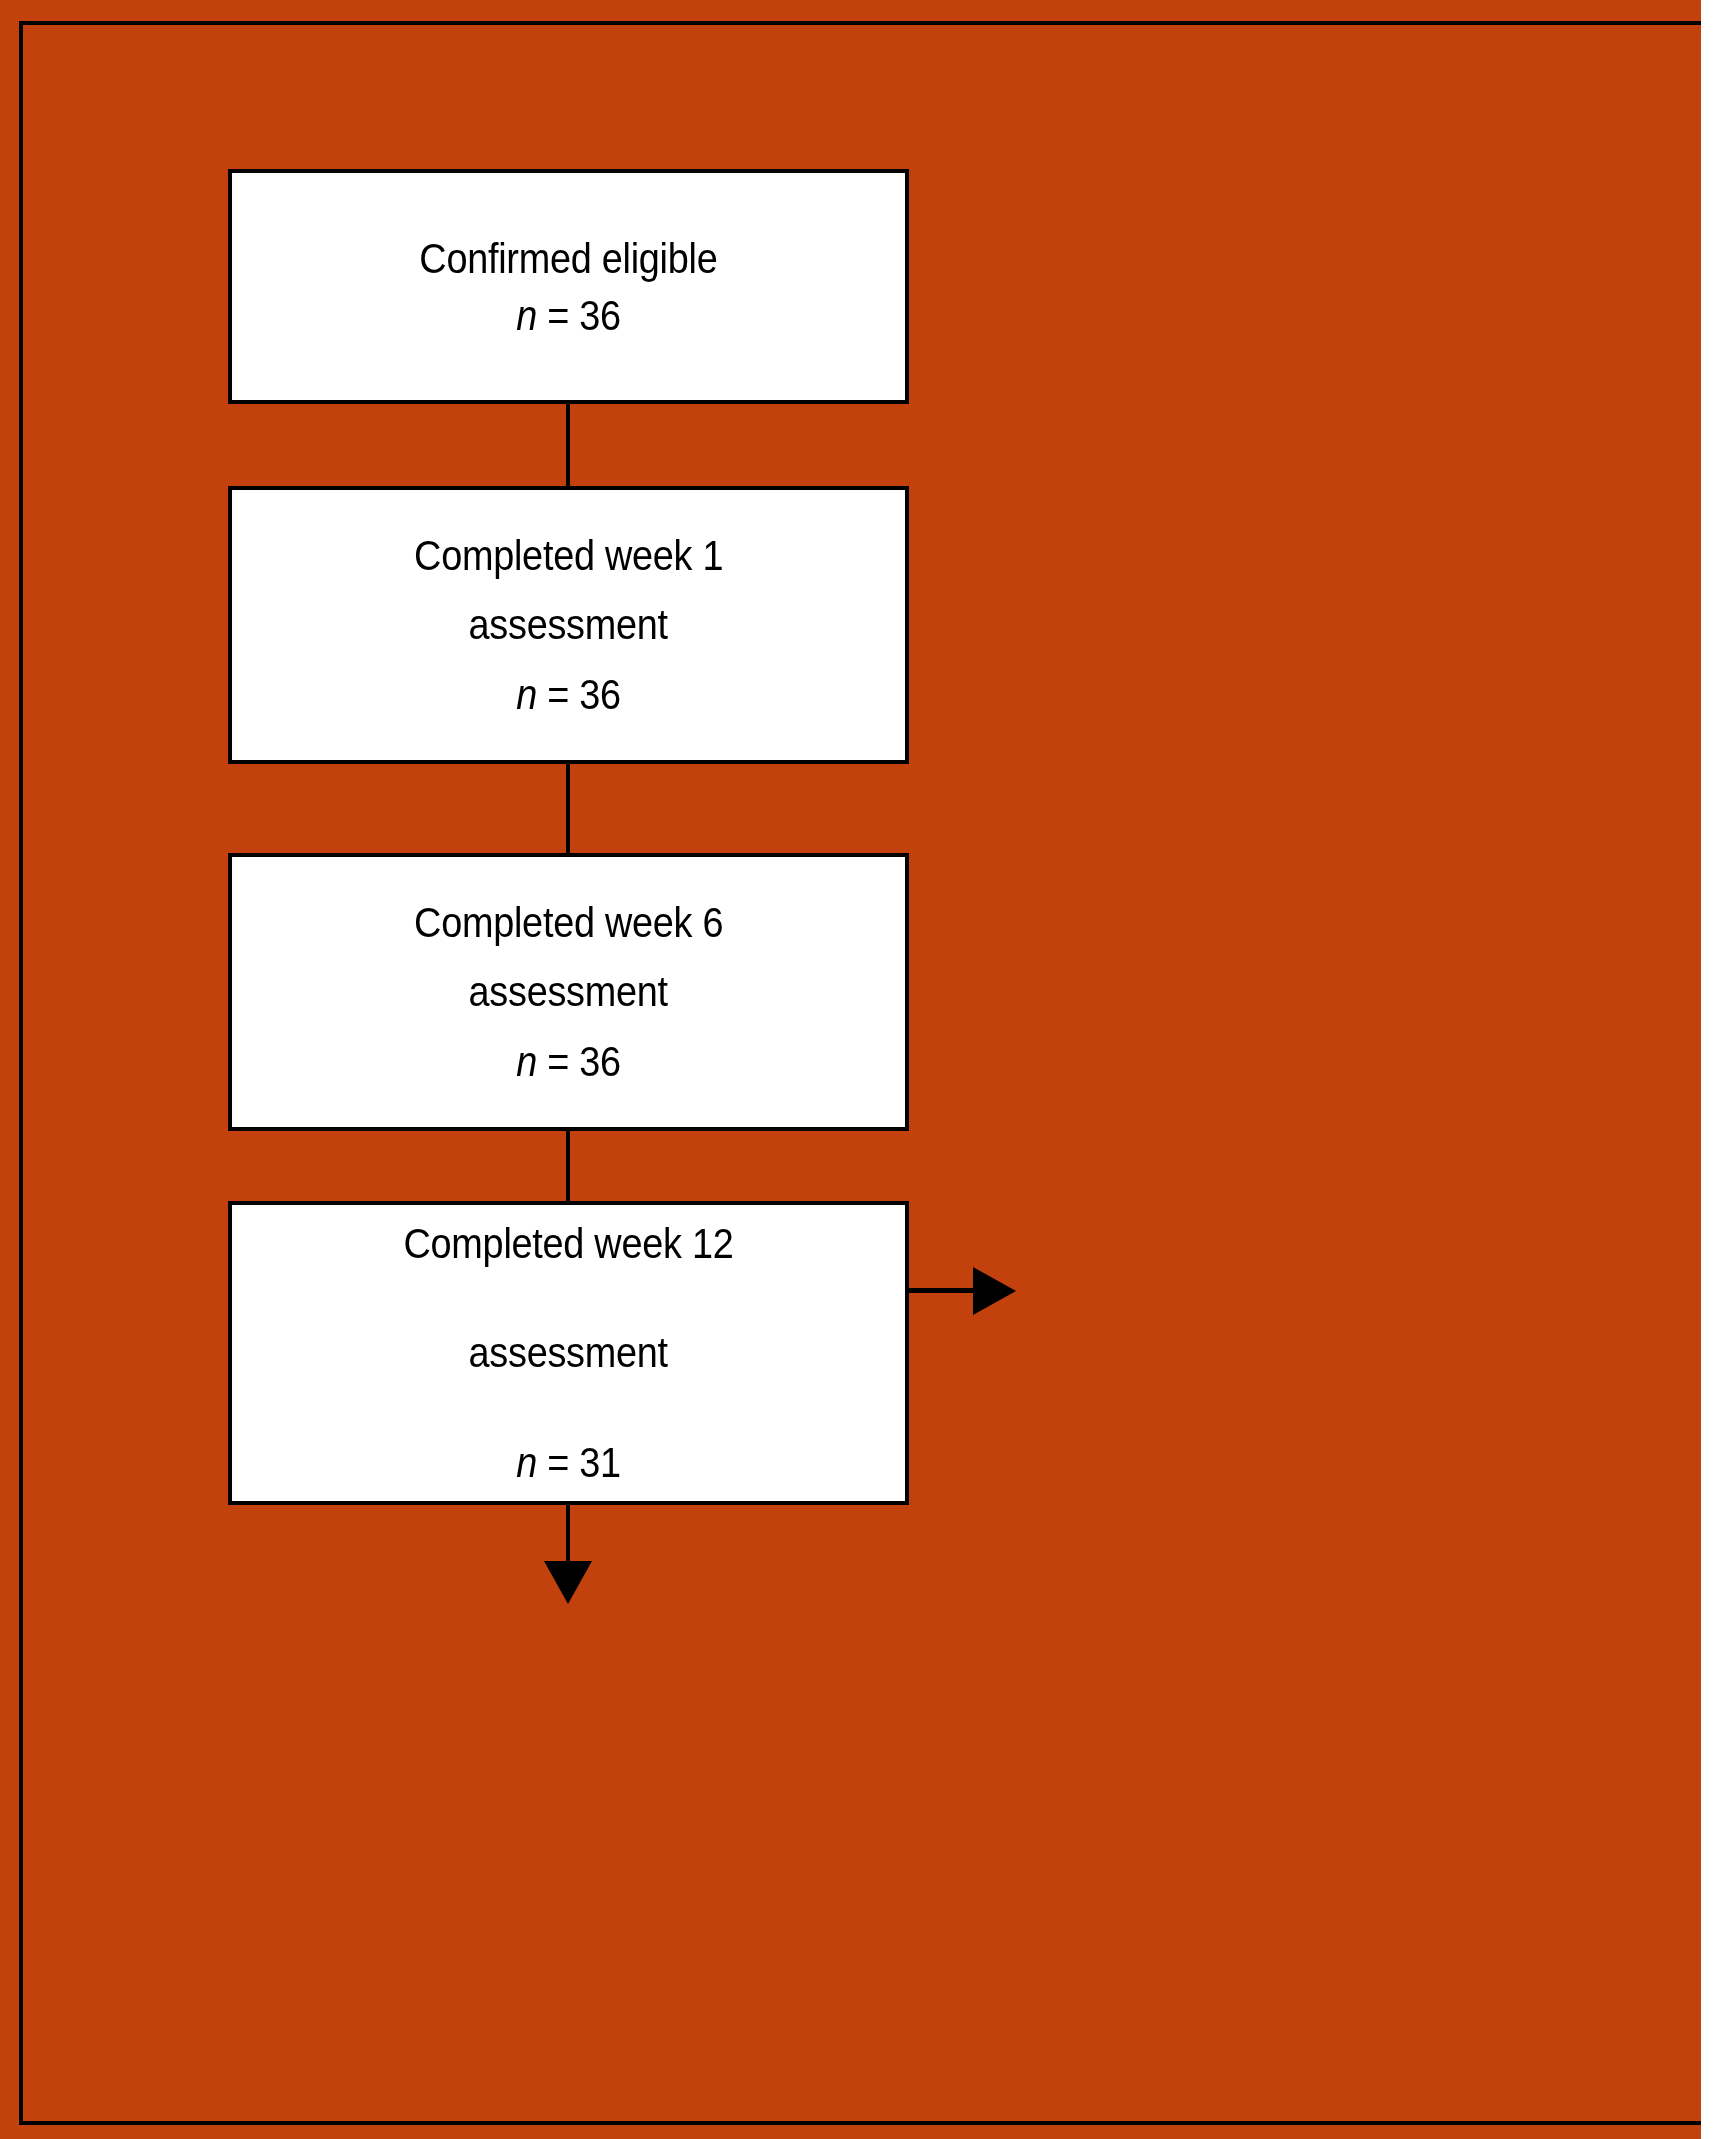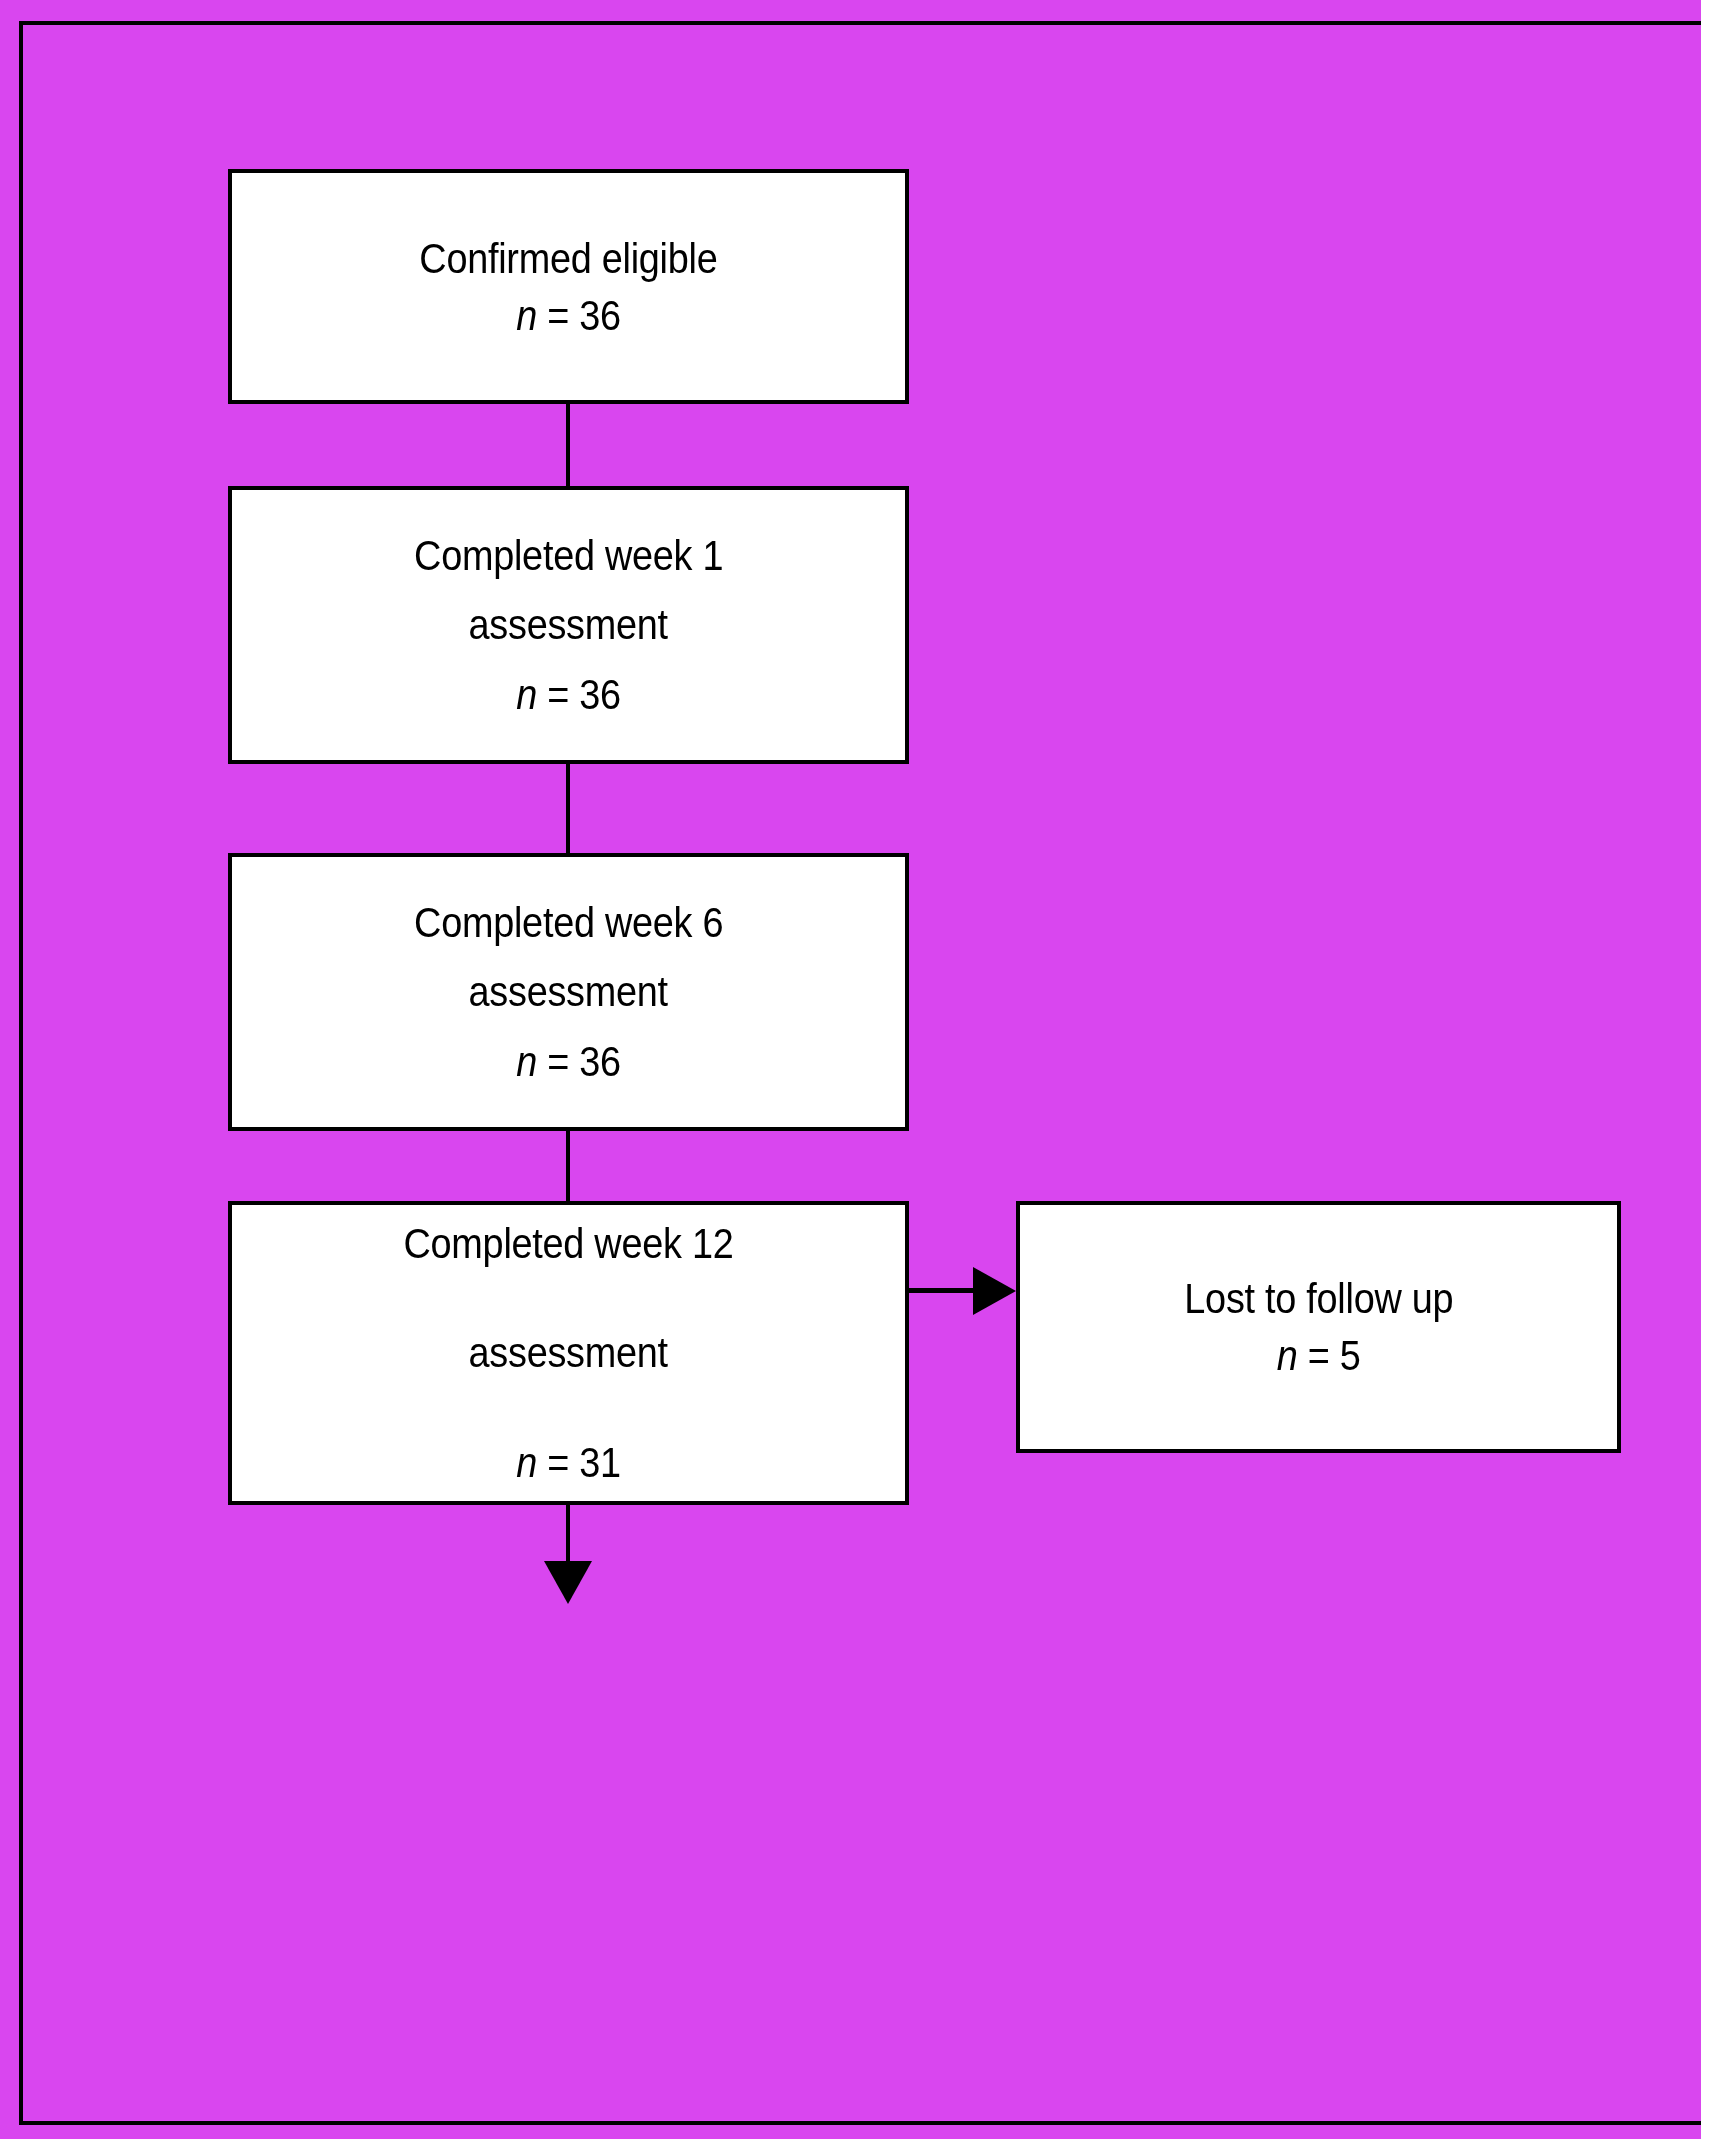--- a/index.html
+++ b/index.html
@@ -9,21 +9,21 @@
   }
   body {
     font-family: "Liberation Sans", sans-serif;
     color: #000000;
   }
 
   #page {
     position: relative;
     width: 1701px;
     height: 2140px;
-    background: #d946ef;
+    background: #c2410c;
     overflow: hidden;
   }
 
   
   .page-frame {
     position: absolute;
     left: 19.4px;
     top: 20.7px;
     width: 1700px;
     height: 2104px;
@@ -127,25 +127,19 @@
     <div class="box-line spaced">Completed week 12</div>
     <div class="box-line spaced">assessment</div>
     <div class="box-line spaced">
       <span class="it">n</span><span> = </span><span>31</span>
     </div>
   </div>
 
   <div class="hline" style="left:908px; top:1288px; width:69px;"></div>
   <div class="arrow-right" style="left:973px; top:1267px;"></div>
 
-  <div class="flow-box" style="left:1016px; top:1201px; width:605px; height:252px;">
-    <div class="box-line">Lost to follow up</div>
-    <div class="box-line">
-      <span class="it">n</span><span> = </span><span>5</span>
-    </div>
-  </div>
 
   <div class="vline" style="left:566px; top:1505px; height:67px;"></div>
   <div class="arrow-down" style="left:544px; top:1561px;"></div>
 
 
 </div>
 
 
 </body></html>

